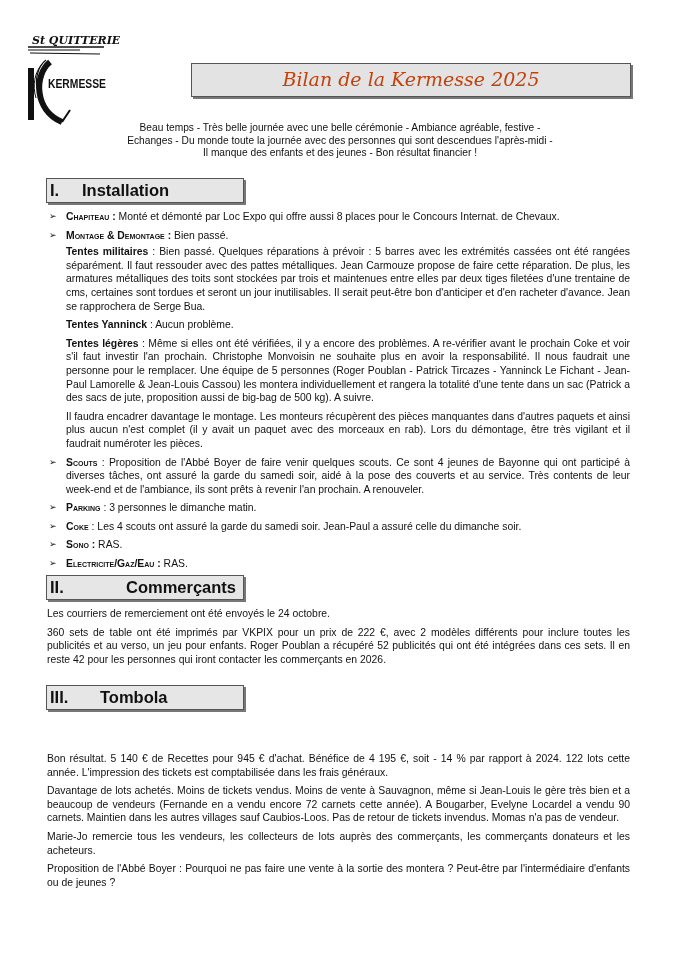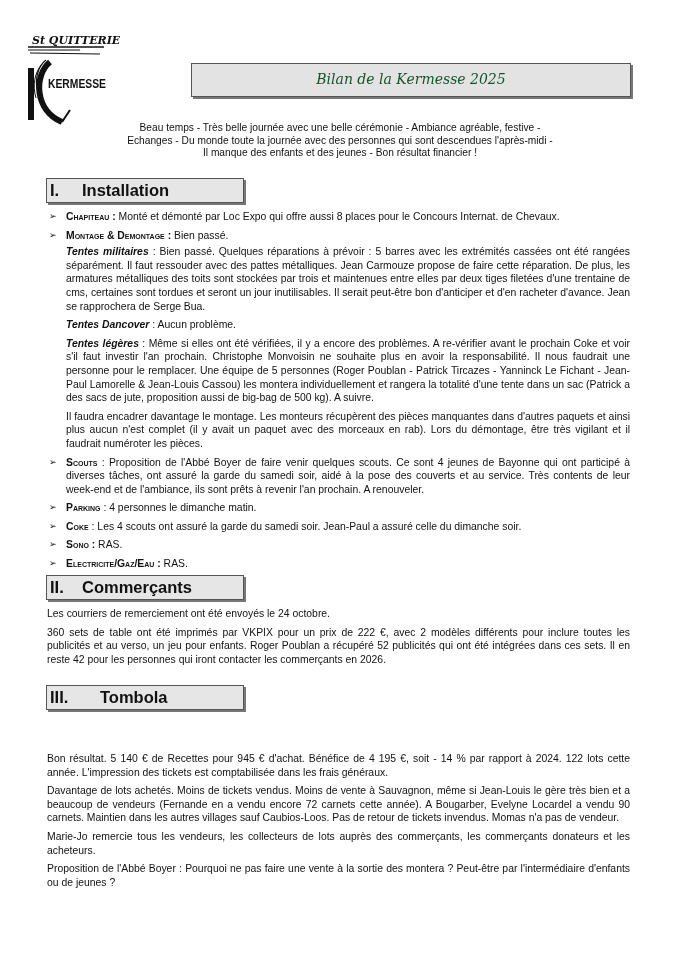--- a/index.html
+++ b/index.html
@@ -9,41 +9,41 @@
       font-size: 10.4px; line-height: 13.6px;
     }
     .logo { position: absolute; left: 20px; top: 30px; width: 100px; height: 100px; }
     .title-box {
       position: absolute; left: 191px; top: 63px; width: 438px; height: 32px;
       background: #e3e3e3; border: 1px solid #555;
       box-shadow: 2px 2px 0 #777;
       display: flex; align-items: center; justify-content: center;
     }
     .title-box span {
-      font-family: "DejaVu Serif", serif; font-style: italic; font-size: 14px; color: #14532d;
+      font-family: "DejaVu Serif", serif; font-style: italic; font-size: 19px; color: #c2410c;
     }
     .intro {
       position: absolute; left: 110px; top: 122px; width: 460px;
       text-align: center; font-size: 10.2px; line-height: 12.6px;
     }
     .heading {
       position: absolute; left: 46px; width: 196px; height: 23px;
       background: #e6e6e6; border: 1px solid #555;
       box-shadow: 2px 2px 0 #777;
       font-weight: bold; font-size: 16.5px; line-height: 23px;
       display: flex;
     }
     .heading .num { width: 32px; padding-left: 3px; }
     .content { position: absolute; left: 47px; width: 583px; }
     p { margin: 0 0 5px 0; text-align: justify; }
     .bullet { position: relative; padding-left: 19px; margin-bottom: 5px; text-align: justify; }
     .bullet .arrow { position: absolute; left: 2px; top: 0; font-size: 9px; }
     .sub { padding-left: 19px; }
     .sc { font-weight: bold; font-variant: small-caps; margin-top: 37px; }
-    .b { font-weight: bold; font-style: italic; }
+    .b { font-weight: bold; }
   </style>
 </head>
 <body>
 
 <div class="logo">
   <svg width="100" height="100" viewBox="0 0 100 100">
     <text x="12" y="14" font-family="DejaVu Serif, serif" font-style="italic" font-size="11" font-weight="bold" fill="#111">St QUITTERIE</text>
     <line x1="8" y1="17" x2="84" y2="17" stroke="#111" stroke-width="1.6"></line>
     <line x1="8" y1="20" x2="60" y2="20" stroke="#111" stroke-width="1"></line>
     <line x1="10" y1="23" x2="80" y2="24" stroke="#111" stroke-width="1.2"></line>
@@ -74,46 +74,46 @@
 <div class="content" style="top:210px;">
   <div class="bullet">
     <span class="arrow">➢</span>
     <span class="sc">Chapiteau :</span><span> Monté et démonté par Loc Expo qui offre aussi 8 places pour le Concours Internat. de Chevaux.</span>
   </div>
   <div class="bullet" style="margin-bottom:3px;">
     <span class="arrow">➢</span>
     <span class="sc">Montage &amp; Demontage :</span><span> Bien passé.</span>
   </div>
   <p class="sub"><span class="b">Tentes militaires</span><span> : Bien passé. Quelques réparations à prévoir : 5 barres avec les extrémités cassées ont été rangées séparément. Il faut ressouder avec des pattes métalliques. Jean Carmouze propose de faire cette réparation. De plus, les armatures métalliques des toits sont stockées par trois et maintenues entre elles par deux tiges filetées d'une trentaine de cms, certaines sont tordues et seront un jour inutilisables. Il serait peut-être bon d'anticiper et d'en racheter d'avance. Jean se rapprochera de Serge Bua.</span></p>
-  <p class="sub"><span class="b">Tentes Dancover</span><span> : Aucun problème.</span></p>
+  <p class="sub"><span class="b">Tentes Yanninck</span><span> : Aucun problème.</span></p>
   <p class="sub"><span class="b">Tentes légères</span><span> : Même si elles ont été vérifiées, il y a encore des problèmes. A re-vérifier avant le prochain Coke et voir s'il faut investir l'an prochain. Christophe Monvoisin ne souhaite plus en avoir la responsabilité. Il nous faudrait une personne pour le remplacer. Une équipe de 5 personnes (Roger Poublan - Patrick Tircazes - Yanninck Le Fichant - Jean-Paul Lamorelle &amp; Jean-Louis Cassou) les montera individuellement et rangera la totalité d'une tente dans un sac (Patrick a des sacs de jute, proposition aussi de big-bag de 500 kg). A suivre.</span></p>
   <p class="sub">Il faudra encadrer davantage le montage. Les monteurs récupèrent des pièces manquantes dans d'autres paquets et ainsi plus aucun n'est complet (il y avait un paquet avec des morceaux en rab). Lors du démontage, être très vigilant et il faudrait numéroter les pièces.</p>
   <div class="bullet">
     <span class="arrow">➢</span>
     <span class="sc">Scouts</span><span> : Proposition de l'Abbé Boyer de faire venir quelques scouts. Ce sont 4 jeunes de Bayonne qui ont participé à diverses tâches, ont assuré la garde du samedi soir, aidé à la pose des couverts et au service. Très contents de leur week-end et de l'ambiance, ils sont prêts à revenir l'an prochain. A renouveler.</span>
   </div>
   <div class="bullet">
     <span class="arrow">➢</span>
-    <span class="sc">Parking</span><span> : 4 personnes le dimanche matin.</span>
+    <span class="sc">Parking</span><span> : 3 personnes le dimanche matin.</span>
   </div>
   <div class="bullet">
     <span class="arrow">➢</span>
     <span class="sc">Coke</span><span> : Les 4 scouts ont assuré la garde du samedi soir. Jean-Paul a assuré celle du dimanche soir.</span>
   </div>
   <div class="bullet">
     <span class="arrow">➢</span>
     <span class="sc">Sono :</span><span> RAS.</span>
   </div>
   <div class="bullet">
     <span class="arrow">➢</span>
     <span class="sc">Electricite/Gaz/Eau :</span><span> RAS.</span>
   </div>
 </div>
 
-<div class="heading" style="top:575px;">
+<div class="heading" style="top:575px;gap:44px;">
   <span class="num">II.</span>
   <span>Commerçants</span>
 </div>
 <div class="content" style="top:607px;">
   <p>Les courriers de remerciement ont été envoyés le 24 octobre.</p>
   <p>360 sets de table ont été imprimés par VKPIX pour un prix de 222 €, avec 2 modèles différents pour inclure toutes les publicités et au verso, un jeu pour enfants. Roger Poublan a récupéré 52 publicités qui ont été intégrées dans ces sets. Il en reste 42 pour les personnes qui iront contacter les commerçants en 2026.</p>
 </div>
 
 <div class="heading" style="top:685px;gap:18px;">
   <span class="num">III.</span>

